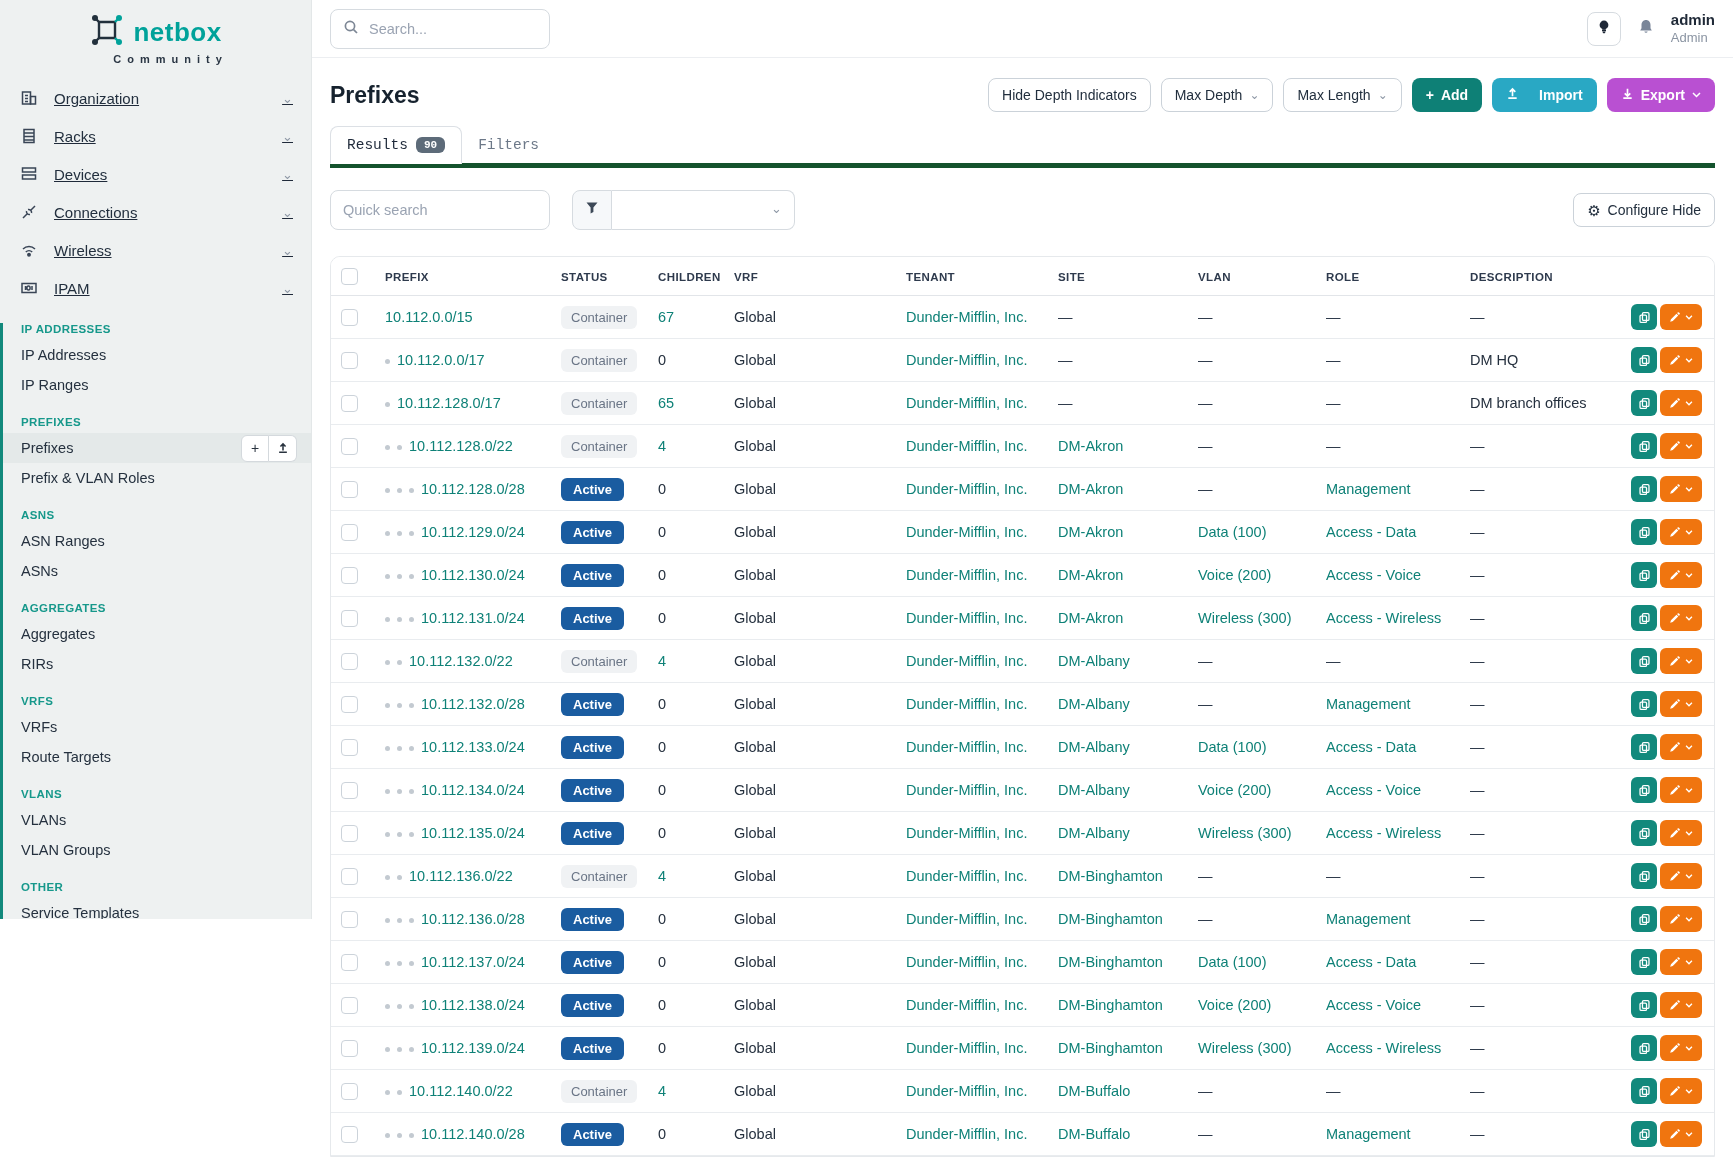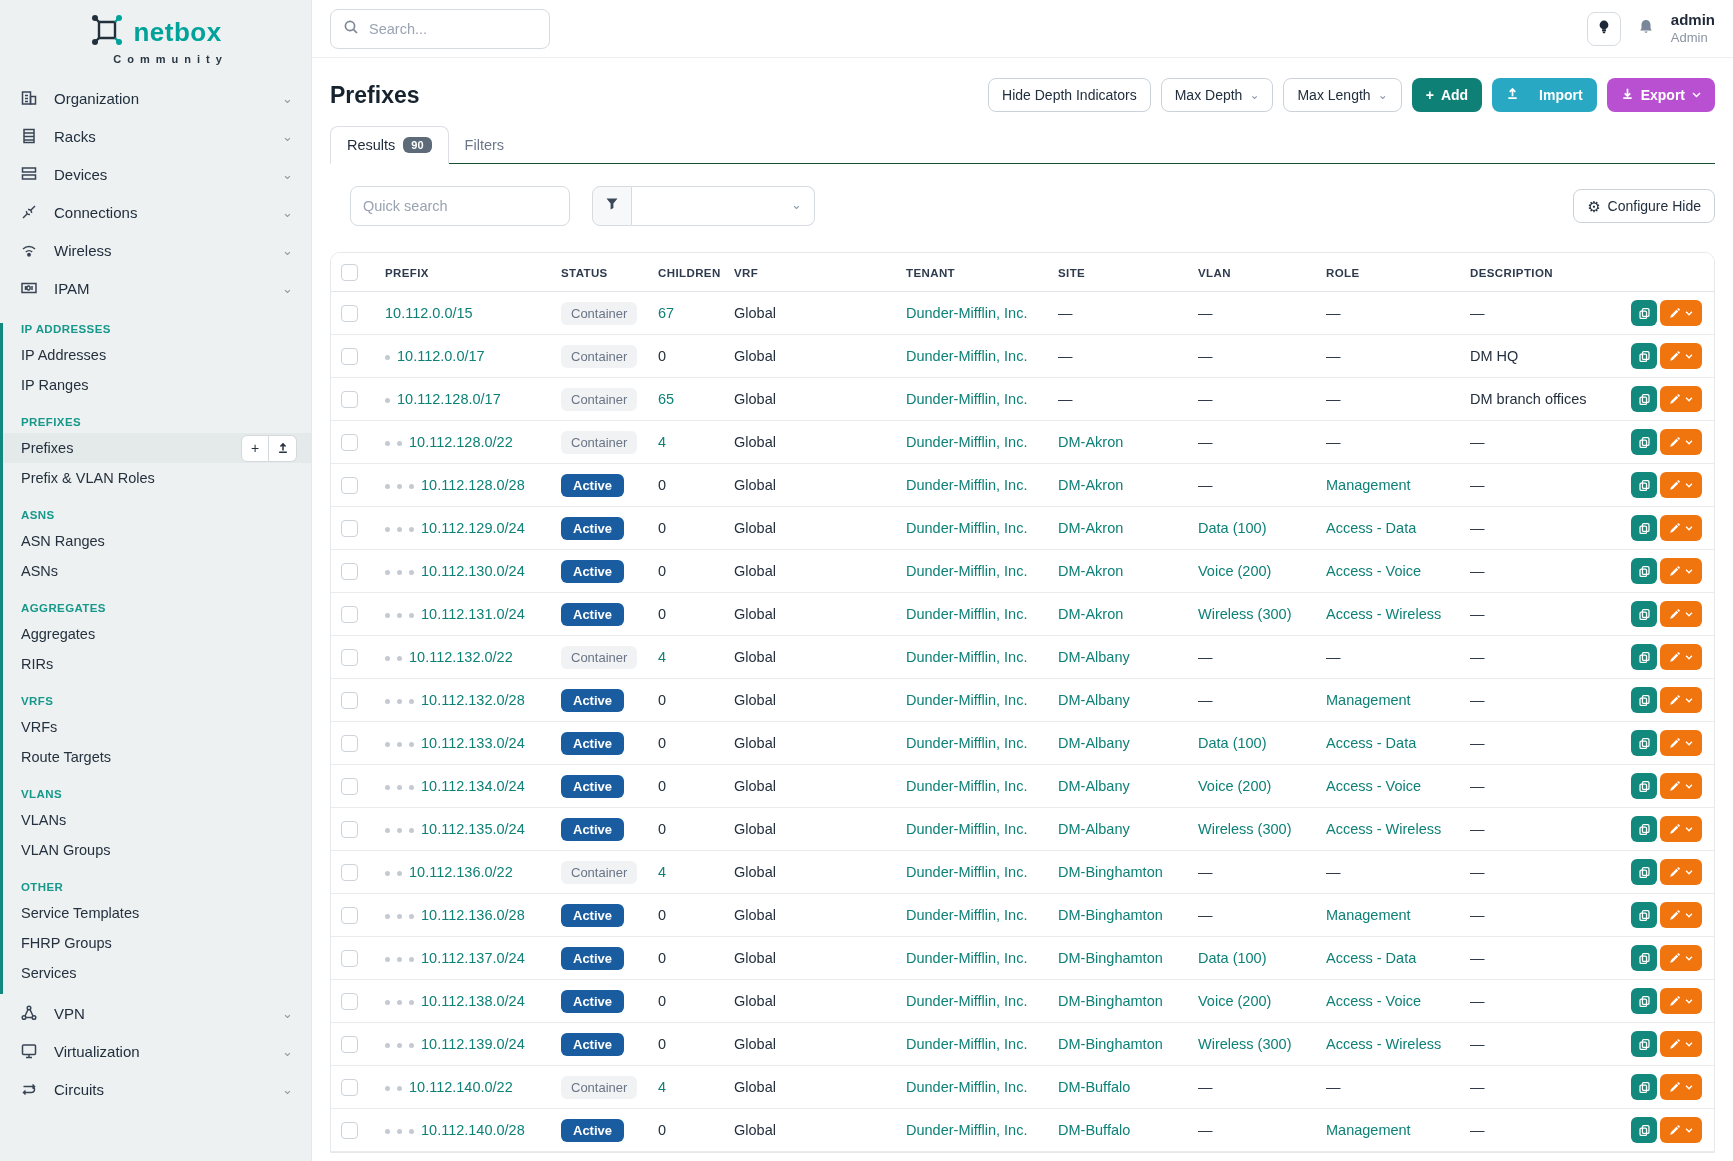--- a/index.html
+++ b/index.html
@@ -11,31 +11,31 @@
     --active-badge:#1a5ca0; --cont-bg:#f0f2f4; --cont-fg:#6a7586;
     --btn-add:#0e8076; --btn-import:#29a8c4; --btn-export:#b950d2;
     --btn-orange:#f0750f; --btn-copy:#12897c;
     --sidebar-bg:#eef1f1; --border:#e4e7eb; --text:#1f2a3a; --muted:#8a94a2;
   }
 
   .app { display:flex; width:1733px; height:1161px; }
 
   
   .sidebar { width:312px; min-width:312px; background:var(--sidebar-bg);
-    border-right:1px solid #e3e7e8; height:1161px; overflow:hidden; }
+    border-right:1px solid #e3e7e8; height:919px; overflow:hidden; }
   .brand { padding:14px 0 6px; text-align:center; }
   .brand-row { display:flex; align-items:center; justify-content:center; gap:8px; }
   .brand-name { font-size:26px; font-weight:bold; color:var(--brand-teal); letter-spacing:0.5px; }
   .brand-sub { margin-top:3px; font-size:11px; font-weight:bold; color:#2a3644; letter-spacing:6px; text-indent:6px;padding-left:24px; }
 
   .nav-item { display:flex; align-items:center; height:38px; padding:0 18px 0 20px;
     font-size:15px; color:#222f3e; cursor:pointer; }
   .nav-item .nav-icon { width:20px; margin-right:14px; display:flex; align-items:center; }
   .nav-item .chev { margin-left:auto; color:#8e98a6; font-size:13px; }
-  .nav-top { margin-top:8px; }
+  .nav-top { margin-top:8px;text-decoration:underline; }
 
   .ipam-panel { border-left:3px solid #12897c; padding-bottom:6px; }
   .group-heading { font-size:11.5px; font-weight:bold; color:var(--section-teal);
     letter-spacing:0.4px; padding:0 18px; margin:16px 0 5px; }
   .group-item { display:flex; align-items:center; height:30px; padding:0 14px 0 18px;
     font-size:14.5px; color:#25313f; cursor:pointer; }
   .group-item.active { background:#e4e9e9; }
   .mini-btn-group { margin-left:auto; display:flex; }
   .mini-btn { width:28px; height:27px; background:#fff; border:1px solid #d4d9dd;
     display:flex; align-items:center; justify-content:center; font-size:14px; color:#28323e; cursor:pointer; }
@@ -65,29 +65,29 @@
   .header-actions { margin-left:auto; display:flex; gap:10px; align-items:center; }
   .btn { height:34px; border-radius:8px; font-size:14px; display:inline-flex; align-items:center;
     gap:7px; padding:0 13px; cursor:pointer; border:1px solid transparent;
     font-family:"Liberation Sans", sans-serif; }
   .btn-outline { background:#fff; border-color:#cbd2d9; color:#222f3e; }
   .btn-outline .chev { color:#8e98a6; font-size:12px; }
   .btn-add { background:var(--btn-add); color:#fff; font-weight:bold; }
   .btn-import { background:var(--btn-import); color:#fff; font-weight:bold;gap:20px; }
   .btn-export { background:var(--btn-export); color:#fff; font-weight:bold; }
 
-  .tabs { display:flex; margin-top:14px; border-bottom:1px solid #14532d; }
+  .tabs { display:flex; margin-top:14px; border-bottom:5px solid #14532d;font-family:Liberation Mono, monospace; }
   .tab { padding:10px 16px; font-size:14.5px; display:flex; align-items:center; gap:8px;
     color:#6c7888; cursor:pointer; }
   .tab.active { background:#fff; border:1px solid #dce0e5; border-bottom:1px solid #fff;
     margin-bottom:-1px; border-radius:8px 8px 0 0; color:#1f2a3a; }
   .count-badge { background:#5d6b79; color:#fff; border-radius:6px; padding:2px 8px;
     font-size:11px; font-weight:bold; }
 
-  .controls-row { display:flex; align-items:center; margin-top:22px;margin-left:20px; }
+  .controls-row { display:flex; align-items:center; margin-top:22px; }
   .quick-search { width:220px; height:40px; border:1px solid #d6dbe0; border-radius:8px;
     padding:0 12px; font-size:14.5px; color:#394456; outline:none;
     font-family:"Liberation Sans", sans-serif; }
   .quick-search::placeholder { color:#9aa3b2; }
   .filter-group { display:flex; margin-left:22px; height:40px; }
   .filter-addon { width:40px; background:#f6f8fa; border:1px solid #d6dbe0;
     border-radius:8px 0 0 8px; display:flex; align-items:center; justify-content:center; }
   .filter-select { width:183px; border:1px solid #d6dbe0; border-left:none;
     border-radius:0 8px 8px 0; background:#fff; position:relative; cursor:pointer; }
   .filter-select .chev { position:absolute; right:12px; top:10px; color:#8e98a6; font-size:13px; }

